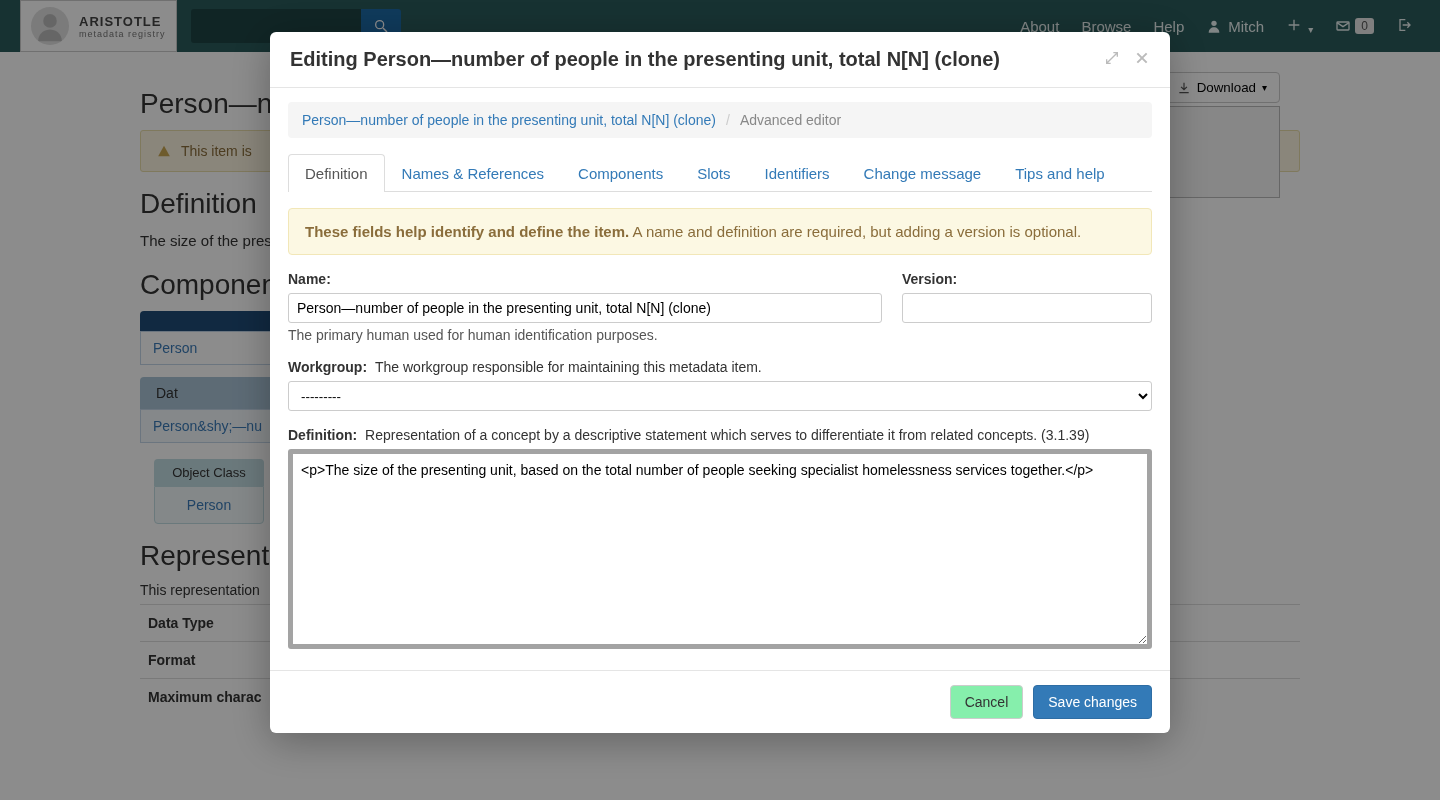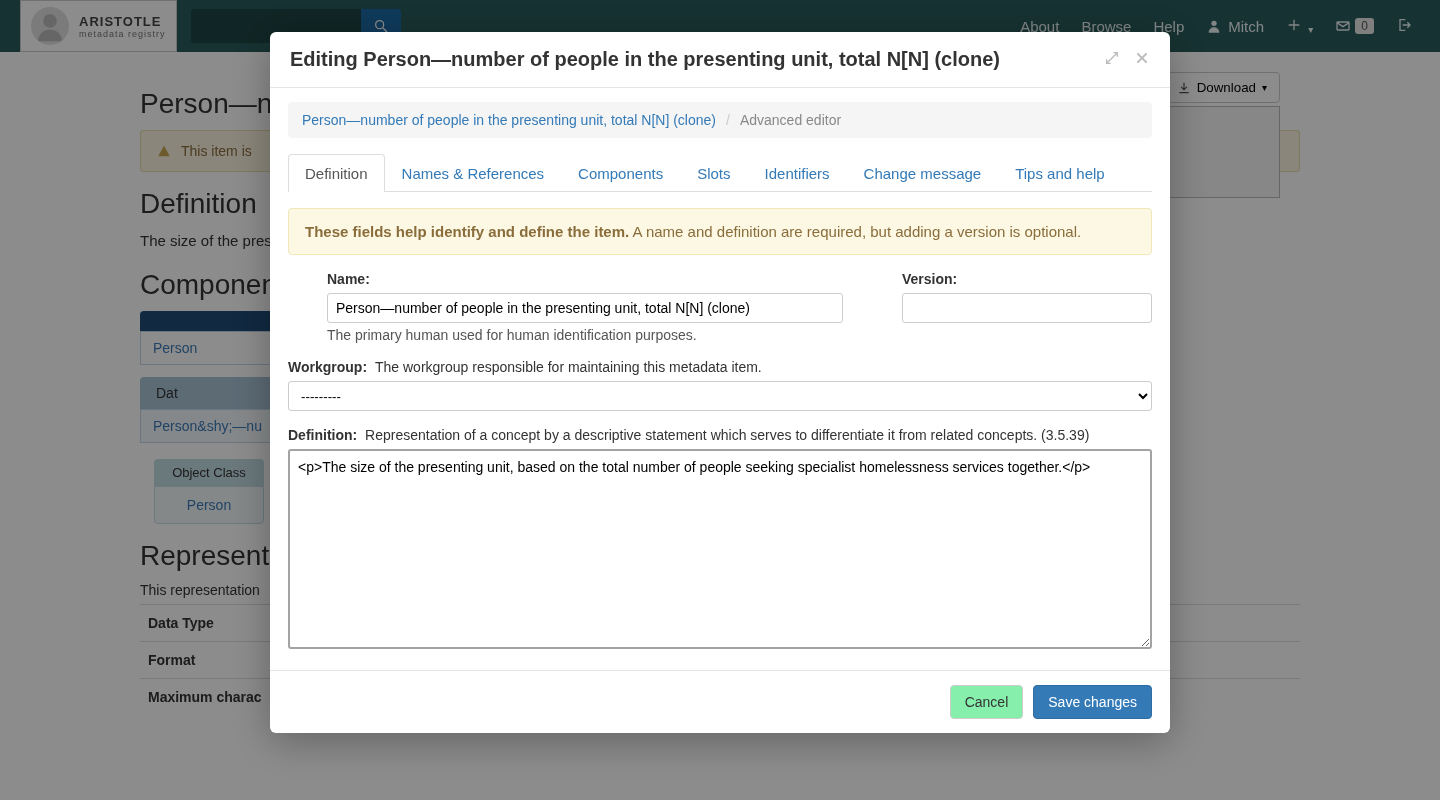--- a/index.html
+++ b/index.html
@@ -46,28 +46,28 @@
 .modal-body { padding: 14px 18px 0; overflow: auto; }
 .bc { background: #f5f5f5; border-radius: 4px; padding: 10px 14px; display: flex; align-items: center; gap: 10px; font-size: 14px; }
 .bc a { color: #337ab7; text-decoration: none; }
 .bc-sep { color: #ccc; }
 .bc-cur { color: #888; }
 .tabs { display: flex; border-bottom: 1px solid #ddd; margin-top: 16px; }
 .tab { padding: 10px 16px; color: #337ab7; cursor: pointer; font-size: 15px; border: 1px solid transparent; border-bottom: none; margin-bottom: -1px; border-radius: 4px 4px 0 0; }
 .tab.active { color: #555; background: #fff; border-color: #ddd #ddd #fff; }
 .hint-box { background: #fcf8e3; border: 1px solid #f2e7b8; color: #8a6d3b; padding: 14px 16px; border-radius: 4px; margin-top: 16px; font-size: 15px; }
 .form-row { display: flex; gap: 20px; margin-top: 16px; }
-.form-col { flex: 1; margin-left: 39px; }
+.form-col { flex: 1; }
 .form-col.small { flex: 0 0 250px; }
 .lbl { font-weight: 700; color: #333; display: block; margin-bottom: 6px; font-size: 14px; }
 .txt-input { width: 100%; height: 30px; border: 1px solid #ccc; border-radius: 3px; padding: 0 8px; font-size: 14px; }
 .help { color: #555; font-size: 14px; margin-top: 4px; }
 .inline-lbl { font-weight: 700; color: #333; }
 .sel { width: 100%; height: 30px; border: 1px solid #ccc; border-radius: 3px; background: #fff; padding: 0 8px; margin-top: 6px; }
-.ta { width: 100%; height: 200px; border: 2px solid #a3a3a3; border-radius: 3px; padding: 8px; font-family: inherit; font-size: 14px; margin-top: 6px; resize: both; }
+.ta { width: 100%; height: 200px; border: 5px solid #a3a3a3; border-radius: 3px; padding: 8px; font-family: inherit; font-size: 14px; margin-top: 6px; resize: both; }
 .modal-footer { border-top: 1px solid #e5e5e5; padding: 14px 18px; display: flex; justify-content: flex-end; gap: 10px; margin-top: 18px; }
 .btn { padding: 8px 14px; border-radius: 4px; font-size: 14px; cursor: pointer; }
 .btn-default { background: #86efac; border: 1px solid #ccc; color: #333; }
 .btn-primary { background: #337ab7; border: 1px solid #2e6da4; color: #fff; }
 
 svg.icn { width: 14px; height: 14px; }
 svg.icn-lg { width: 16px; height: 16px; }
 </style>
 </head>
 <body>
@@ -228,21 +228,21 @@
       <div style="margin-top:16px;">
         <span class="inline-lbl">Workgroup:</span>
         <span style="margin-left:4px;">The workgroup responsible for maintaining this metadata item.</span>
         <select class="sel">
           <option>---------</option>
         </select>
       </div>
 
       <div style="margin-top:16px;">
         <span class="inline-lbl">Definition:</span>
-        <span style="margin-left:4px;">Representation of a concept by a descriptive statement which serves to differentiate it from related concepts. (3.5.39)</span>
+        <span style="margin-left:4px;">Representation of a concept by a descriptive statement which serves to differentiate it from related concepts. (3.1.39)</span>
         <textarea class="ta" style="">&lt;p&gt;The size of the presenting unit, based on the total number of people seeking specialist homelessness services together.&lt;/p&gt;</textarea>
       </div>
     </div>
 
     <div class="modal-footer">
       <button class="btn btn-default">Cancel</button>
       <button class="btn btn-primary">Save changes</button>
     </div>
   </div>
 </div>

